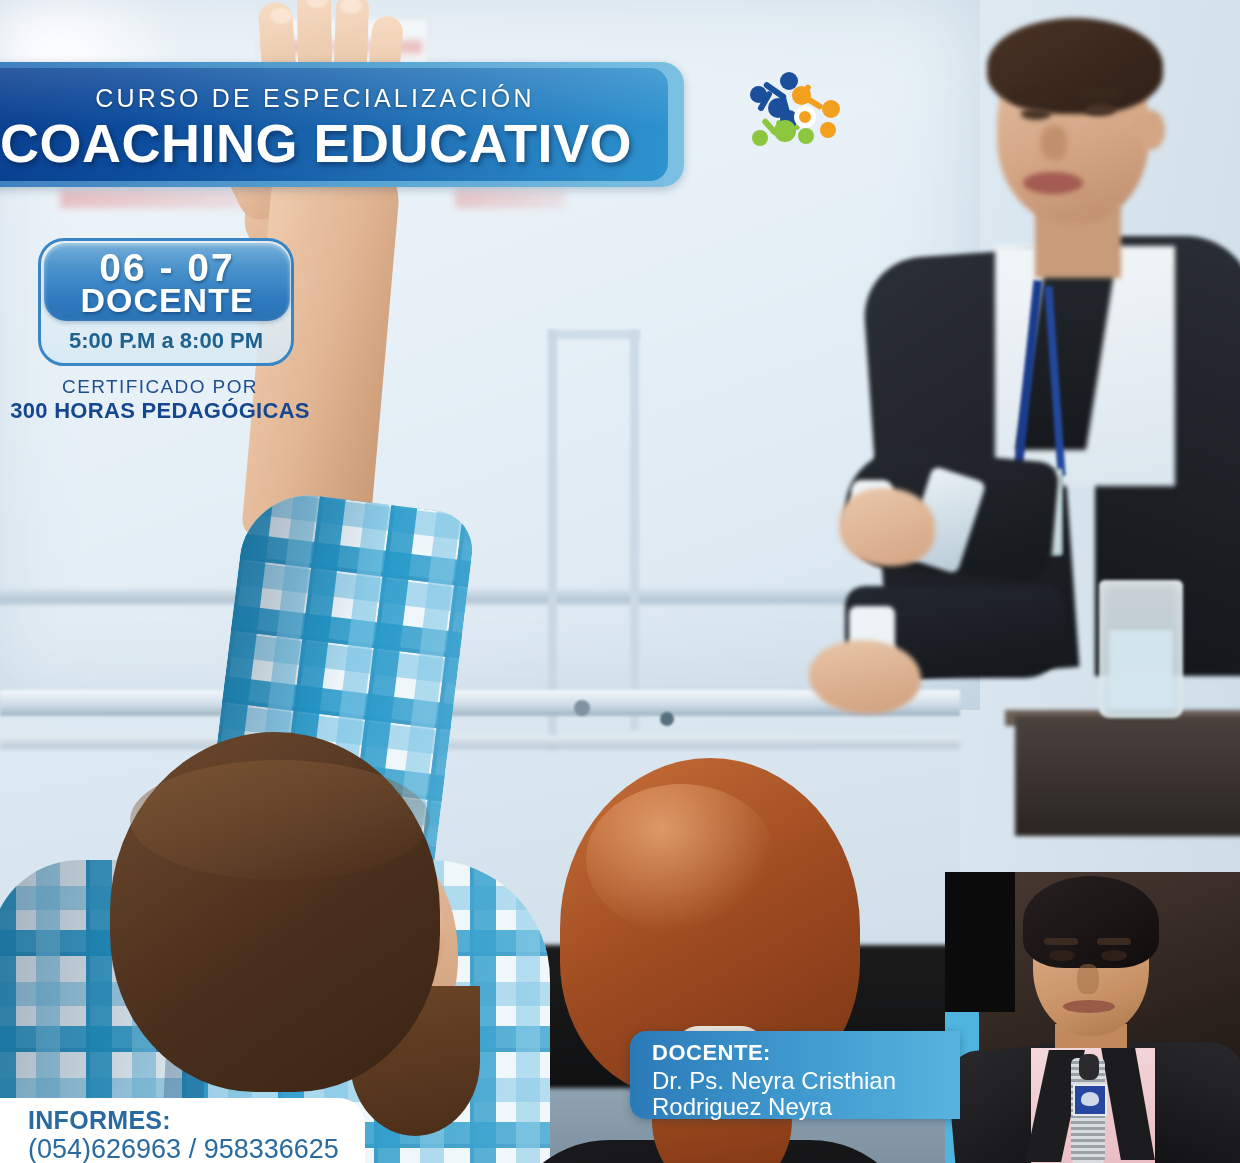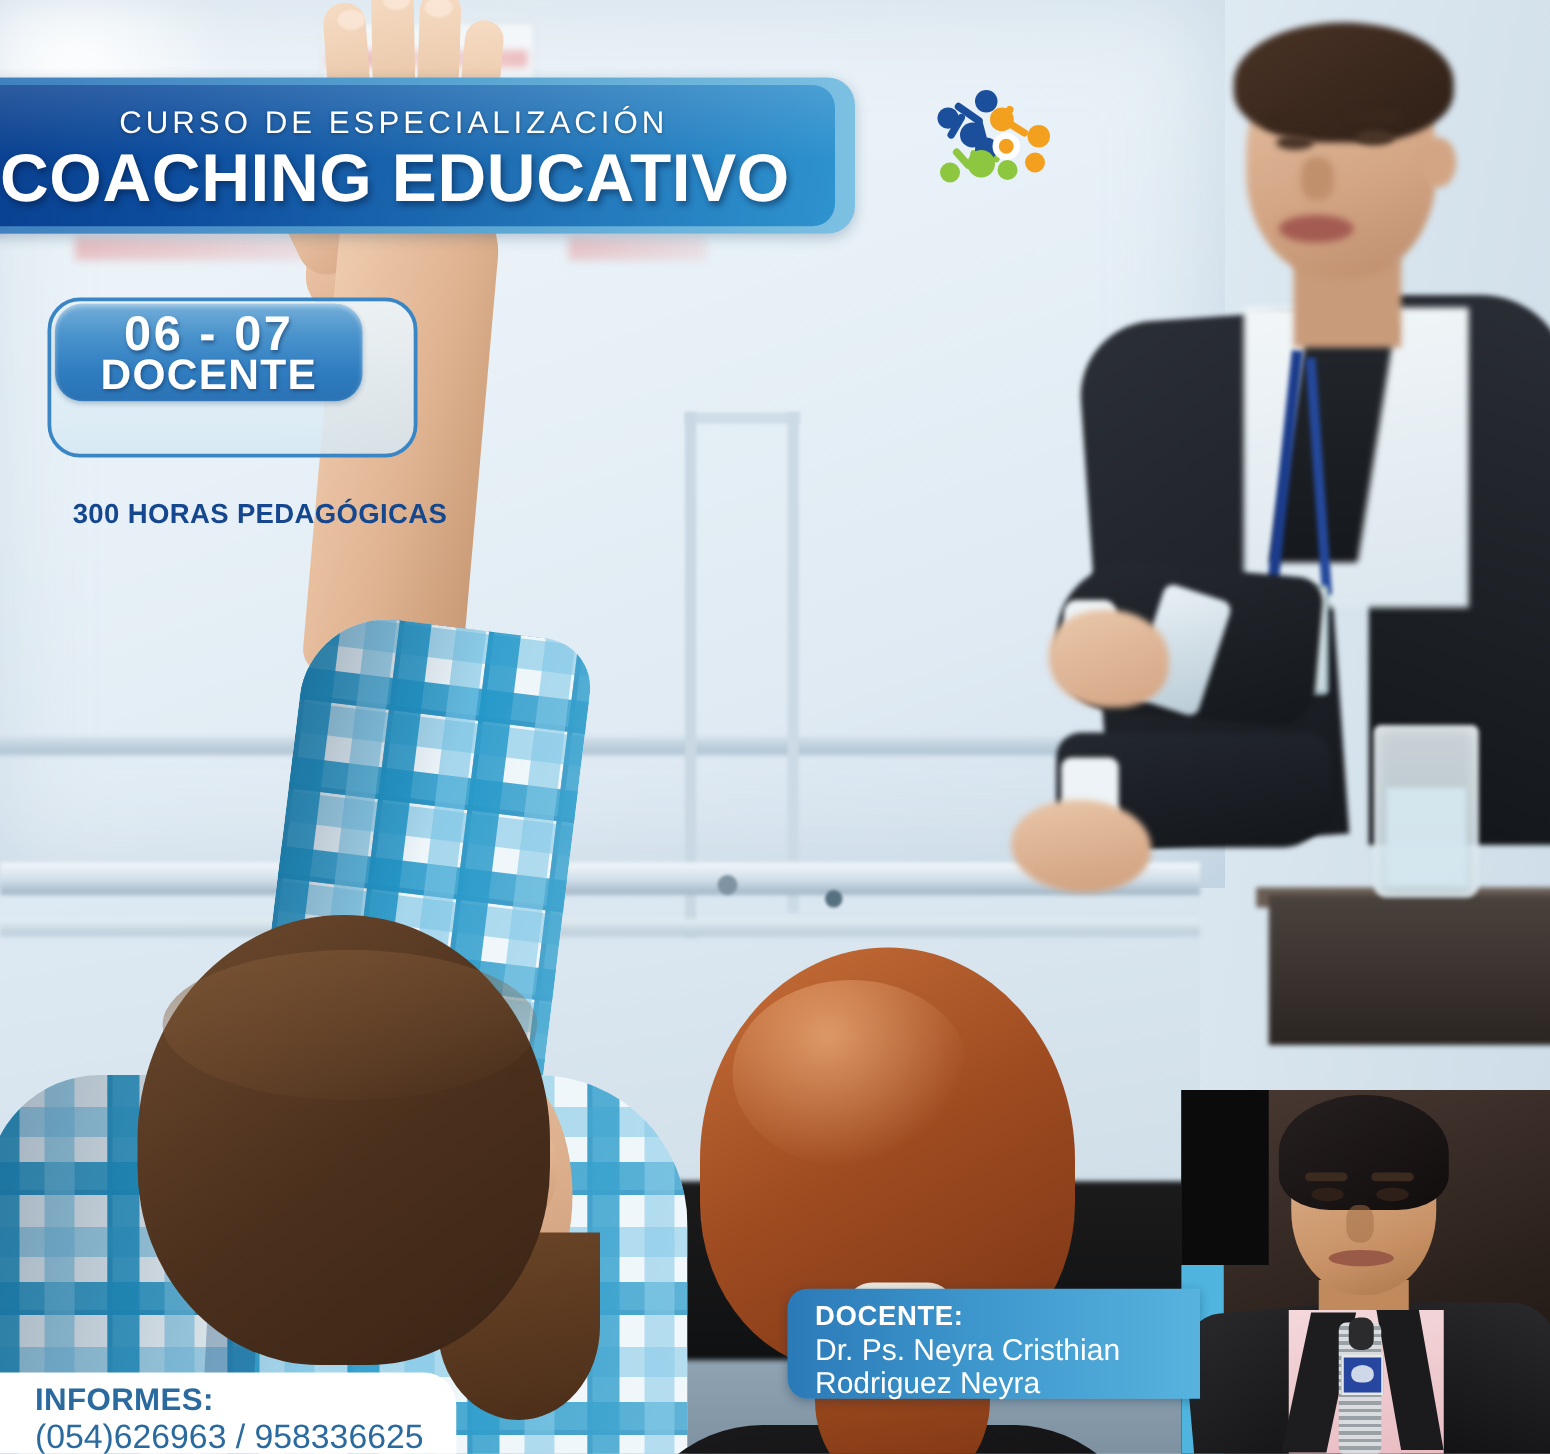--- a/index.html
+++ b/index.html
@@ -395,21 +395,21 @@
   .logo-mark { position:absolute; left:36px; top:0; width:110px; height:72px; }
   .node { position:absolute; border-radius:50%; }
   .bond { position:absolute; border-radius:4px; }
   .logo-word {
     position:absolute; left:0; top:62px; width:165px; text-align:center;
     color:#1c4f90; font-size:35px; font-weight:400;
     font-family:"DejaVu Serif", serif; letter-spacing:-1px;
   }
 
   
-  .datecard { position:absolute; left:38px; top:238px; width:296px; height:128px; }
+  .datecard { position:absolute; left:38px; top:238px; width:256px; height:128px; }
   .date-outer {
     position:absolute; inset:0;
     background:linear-gradient(180deg,rgba(236,245,250,.92),rgba(214,232,243,.85));
     border:3px solid #3a86c4;
     border-radius:26px;
   }
   .date-box {
     position:absolute; left:6px; top:5px; width:246px; height:78px;
     background:linear-gradient(180deg,#74aed9 0%,#4a93cc 32%,#2f7cc0 70%,#2a72b4 100%);
     border-radius:22px;
@@ -428,21 +428,21 @@
   .date-time {
     position:absolute; left:0; right:0; top:90px; text-align:center;
     color:#20628f; font-size:22px; font-weight:bold;
   }
   .cert1 {
     position:absolute; left:10px; top:376px; width:300px; text-align:center;
     color:#1f4f8d; font-size:19px; letter-spacing:1.4px;
   }
   .cert2 {
     position:absolute; left:10px; top:398px; width:300px; text-align:center;
-    color:#15478f; font-size:22px; font-weight:bold; letter-spacing:.3px;margin-left:48px;
+    color:#15478f; font-size:22px; font-weight:bold; letter-spacing:.3px;
   }
 
   
   .docbar {
     position:absolute; left:630px; top:1031px; width:330px; height:88px;
     background:linear-gradient(90deg,#2b7ab8 0%,#3d96cc 45%,#57b3de 100%);
     border-radius:16px 0 0 16px;
     box-shadow:0 2px 8px rgba(10,40,70,.3);
   }
   .doc-label {
@@ -632,22 +632,24 @@
       <div class="node" style="left:62px;top:56px;width:16px;height:16px;background:#8dc63f;"></div>
     </div>
   </div>
 
   <div class="datecard">
     <div class="date-outer"></div>
     <div class="date-box">
       <div class="date-days">06 - 07</div>
       <div class="date-month">DOCENTE</div>
     </div>
+    <div class="date-time">5:00 P.M a 8:00 PM</div>
   </div>
 
+  <div class="cert1">CERTIFICADO POR</div>
   <div class="cert2">300 HORAS PEDAGÓGICAS</div>
 
   <div class="docbar">
     <div class="doc-label">DOCENTE:</div>
     <div class="doc-name1">Dr. Ps. Neyra Cristhian</div>
     <div class="doc-name2">Rodriguez Neyra</div>
   </div>
 
   <div class="informes">
     <div class="inf-label">INFORMES:</div>

